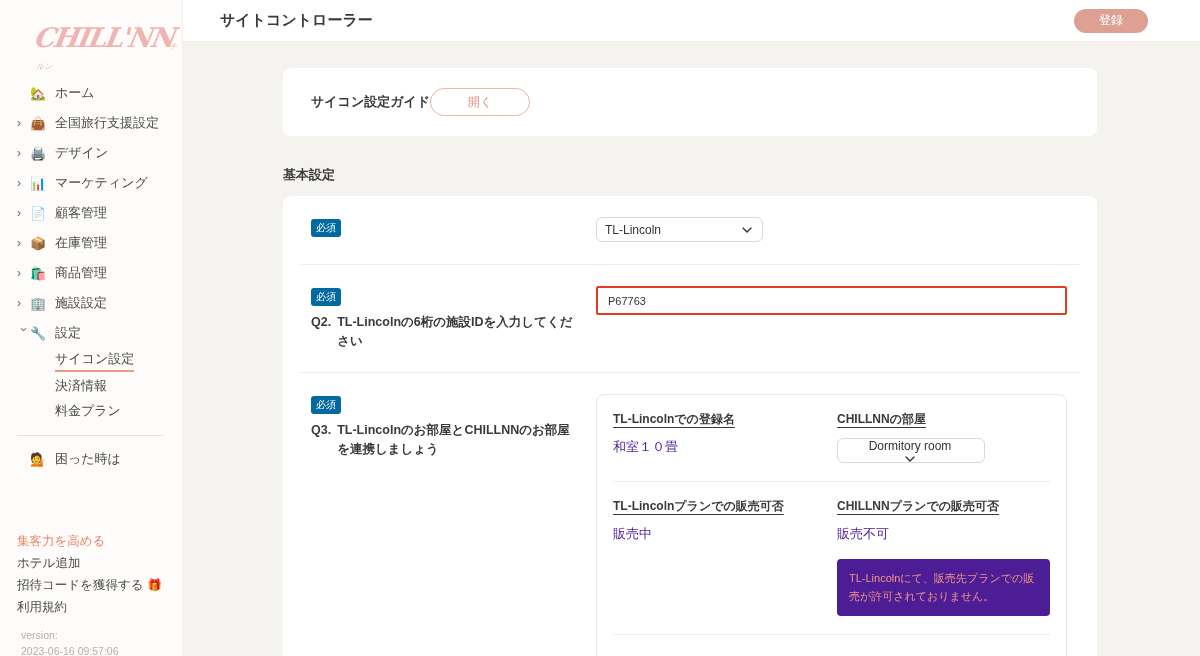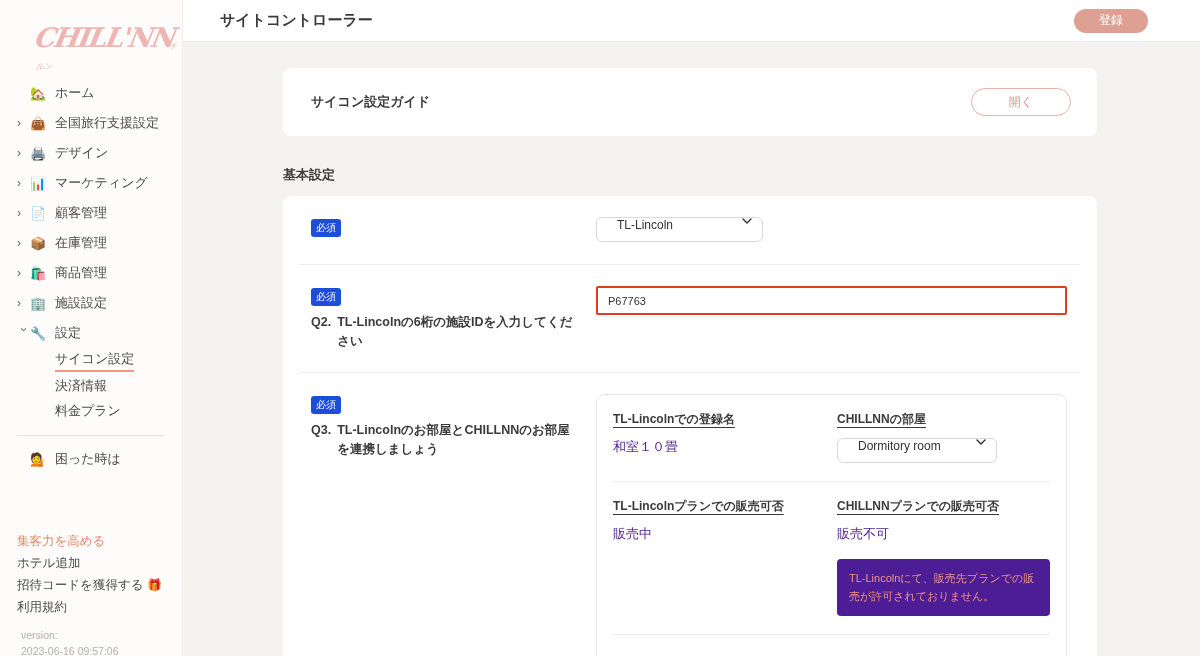--- a/index.html
+++ b/index.html
@@ -39,41 +39,41 @@
   .main { flex:1; display:flex; flex-direction:column; height:656px; }
   .header { background:#fff; height:42px; min-height:42px; border-bottom:1px solid #ecebe8;
     display:flex; align-items:center; justify-content:space-between; padding:0 52px 0 37px; }
   .header-title { font-size:15px; font-weight:bold; color:#3a3a3a; }
   .register-btn { background:#dda093; color:#fff; border:none; border-radius:16px;
     width:74px; height:24px; font-size:12px; cursor:pointer; font-family:inherit; }
 
   .content { flex:1; padding:26px 103px 0 100px; overflow:hidden; }
 
   .guide-card { background:#fff; border-radius:8px; height:68px; display:flex; align-items:center;
-    justify-content:space-between; padding:0 26px 0 28px; }
+    justify-content:flex-start; padding:0 26px 0 28px; }
   .guide-title { font-size:13px; font-weight:bold; }
   .open-btn { width:100px; height:28px; border-radius:15px; border:1px solid #eab4a7; background:#fff;
     color:#dd9384; font-size:12px; cursor:pointer; font-family:inherit; }
 
   .section-heading { font-size:13px; font-weight:bold; margin:30px 0 12px 0; color:#3a3a3a; }
 
   .qcard { background:#fff; border-radius:8px; }
   .qrow { display:flex; padding:21px 30px 20px 28px; }
   .qdivider { border-top:1px solid #eeedeb; margin:0 17px; }
   .qleft { width:285px; min-width:285px; padding-right:20px; }
   .qright { flex:1; }
-  .badge { display:inline-block; background:#1d4ed8; color:#fff; font-size:10px; padding:2px 5px;
+  .badge { display:inline-block; background:#0369a1; color:#fff; font-size:10px; padding:2px 5px;
     border-radius:3px; margin-bottom:7px; }
   .qlabel { font-size:12.5px; font-weight:bold; display:flex; gap:6px; line-height:1.55; color:#3a3a3a; }
 
   .select { background:#fff; border:1px solid #d9d9d9; border-radius:6px; height:25px;
-    display:flex; align-items:flex-start; justify-content:space-between; padding:0 10px 0 20px;
+    display:flex; align-items:center; justify-content:space-between; padding:0 10px 0 8px;
     font-size:12px; cursor:pointer; color:#333; }
   .select.w-q1 { width:167px; }
-  .select.w-room { width:160px; }
+  .select.w-room { width:148px;flex-direction:column; }
   .chev-svg { display:block; }
 
   .id-input { width:100%; border:2px solid #e23c1e; border-radius:2px; height:29px;
     font-size:11px; padding:0 10px; font-family:inherit; color:#333; outline:none; }
 
   .room-card { border:1px solid #e9e8e6; border-radius:8px; background:#fff; padding:0 16px; }
   .room-row { display:flex; padding:16px 0 18px 0; }
   .room-row + .room-row { border-top:1px solid #eeedeb; }
   .rcol-l { width:224px; min-width:224px; padding-right:16px; }
   .rcol-r { flex:1; }

